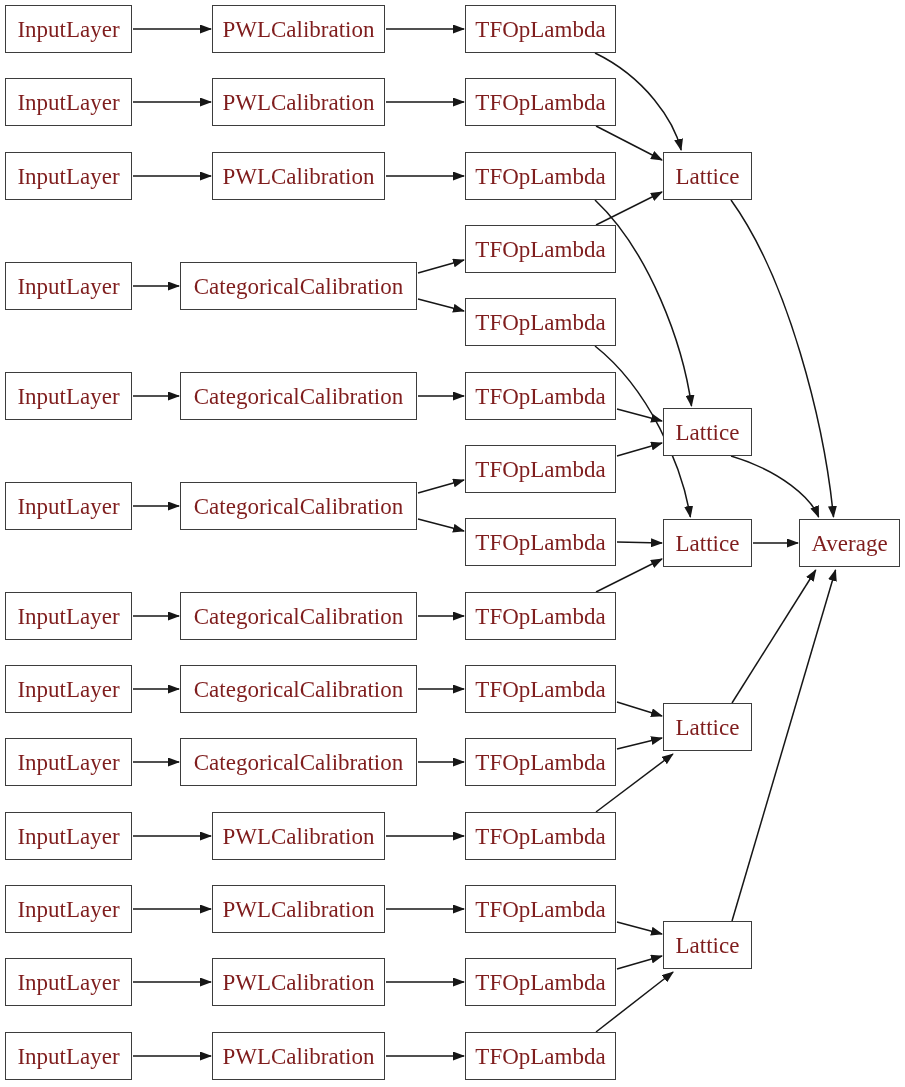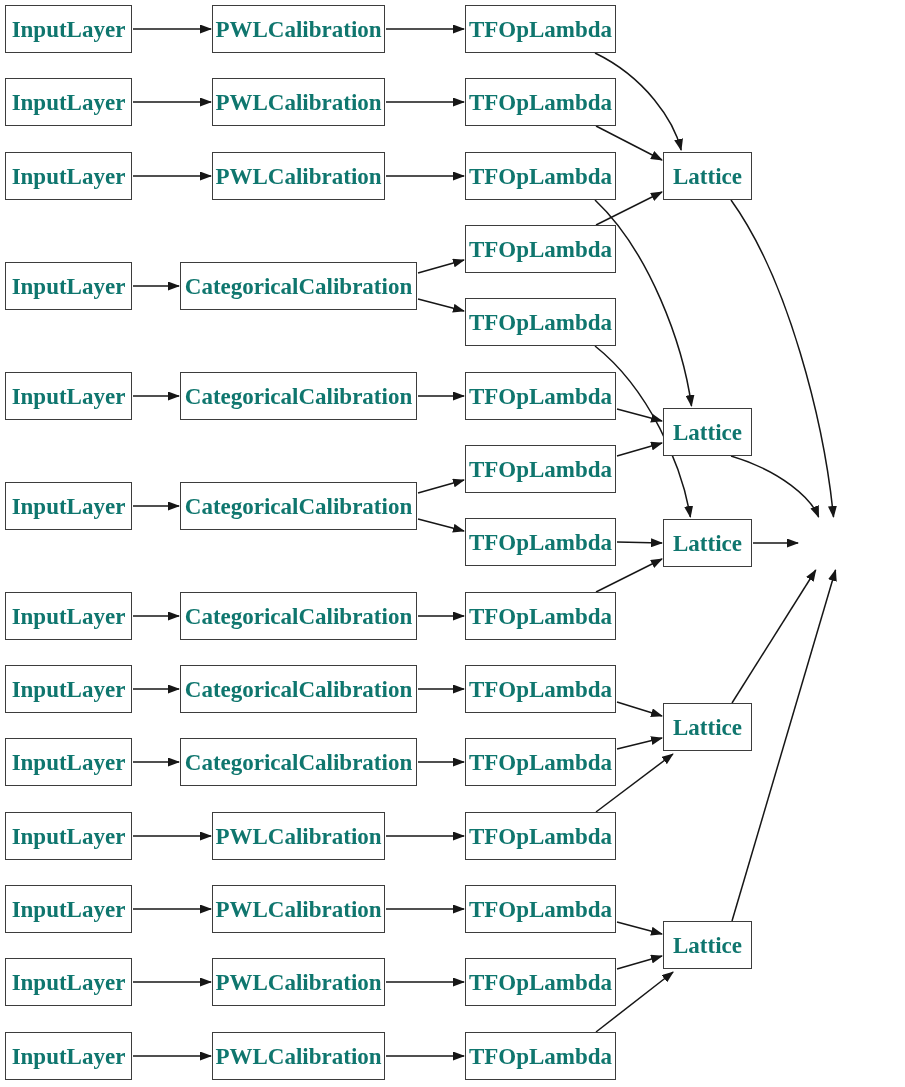--- a/index.html
+++ b/index.html
@@ -25,23 +25,22 @@
     position: absolute;
     z-index: 2;
     box-sizing: border-box;
     background: #ffffff;
     border: 1.6px solid #3d3d3d;
     display: flex;
     align-items: center;
     justify-content: center;
     font-size: 23px;
     line-height: 1;
-    color: #0f766e;
+    color: #7f1d1d;
     white-space: nowrap;
-    font-weight: bold;
   }
   .edge {
     fill: none;
     stroke: #161616;
     stroke-width: 1.5px;
   }
 </style>
 </head>
 <body>
 
@@ -232,13 +231,16 @@
     </div>
     <div class="node" style="left: 663px; top: 519px; width: 89px; height: 48px;">
       <span>Lattice</span>
     </div>
     <div class="node" style="left: 663px; top: 703px; width: 89px; height: 48px;">
       <span>Lattice</span>
     </div>
     <div class="node" style="left: 663px; top: 921px; width: 89px; height: 48px;">
       <span>Lattice</span>
     </div>
+    <div class="node" style="left: 799px; top: 519px; width: 101px; height: 48px;">
+      <span>Average</span>
+    </div>
   </div>
 
 </body></html>

